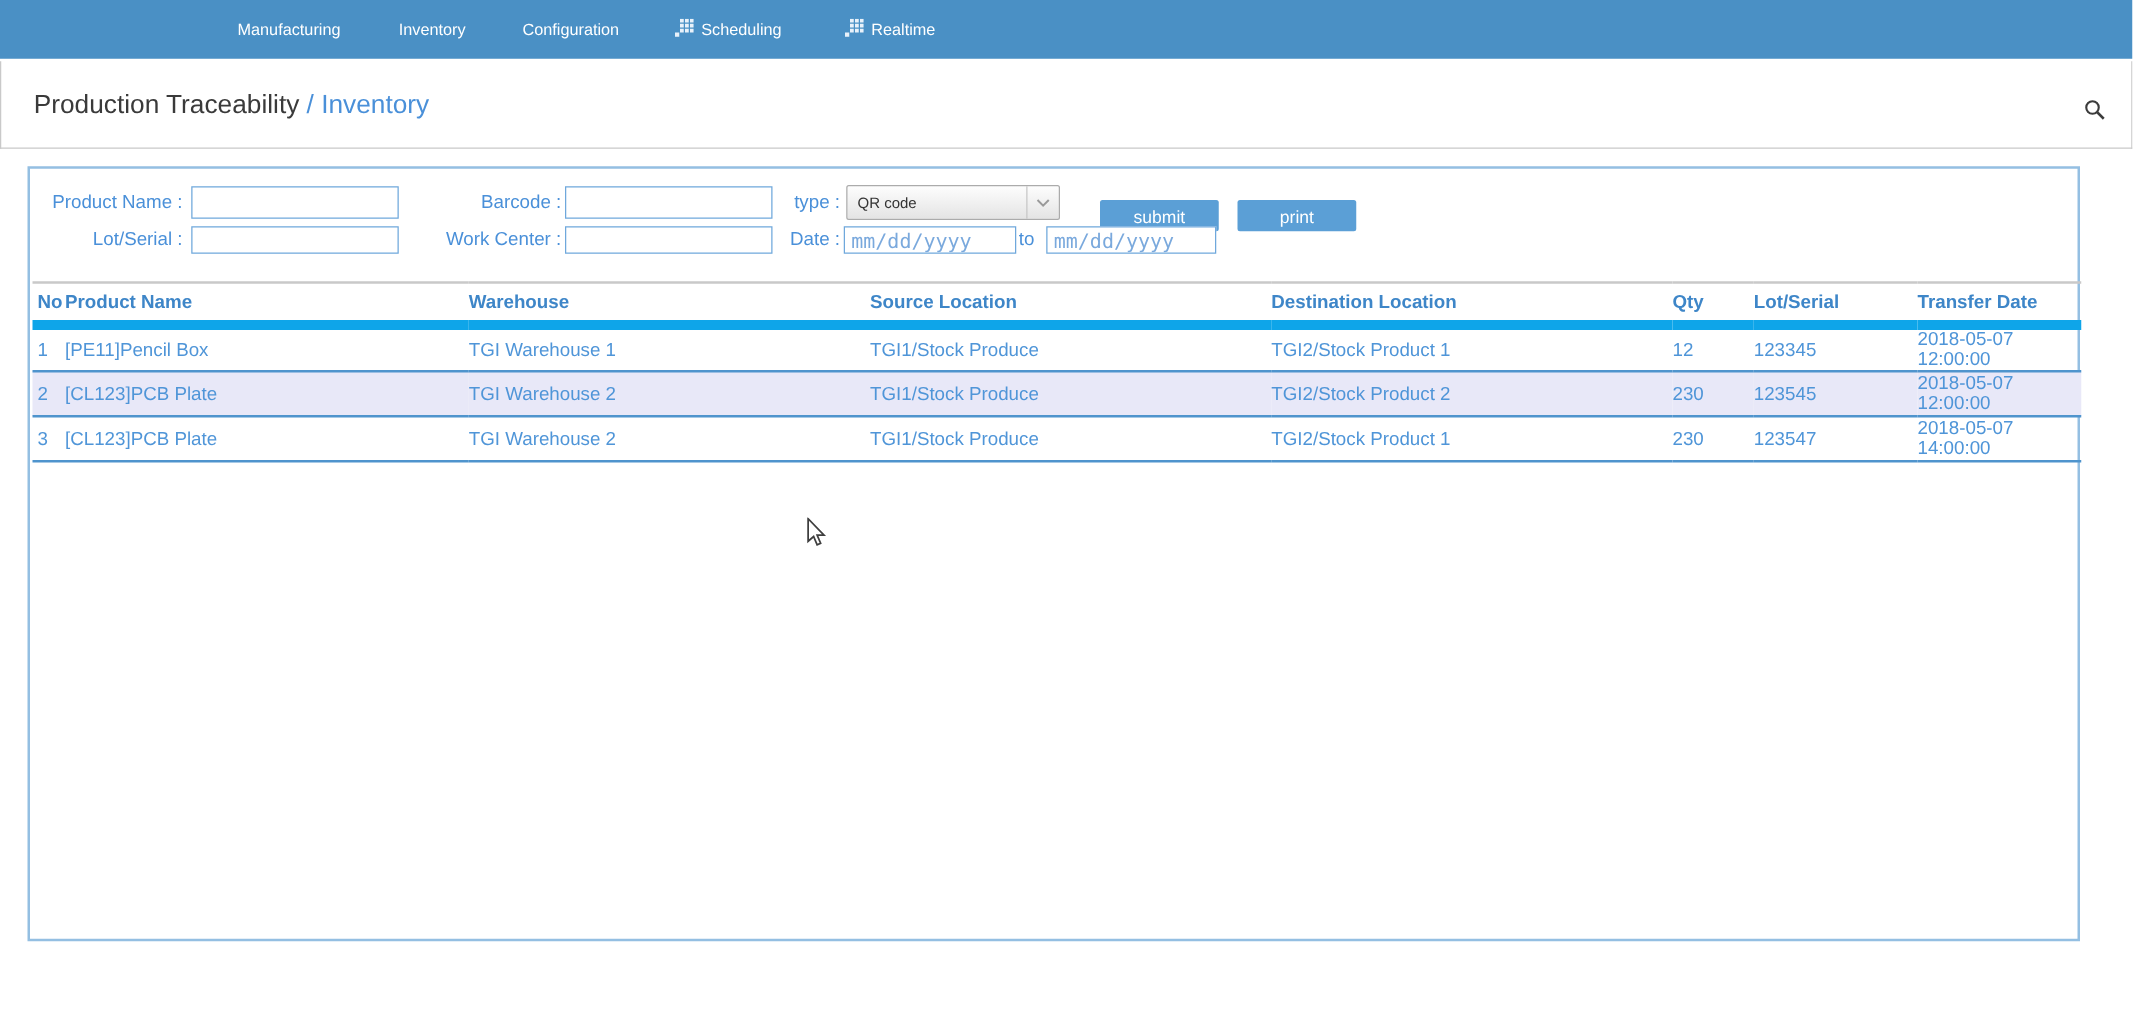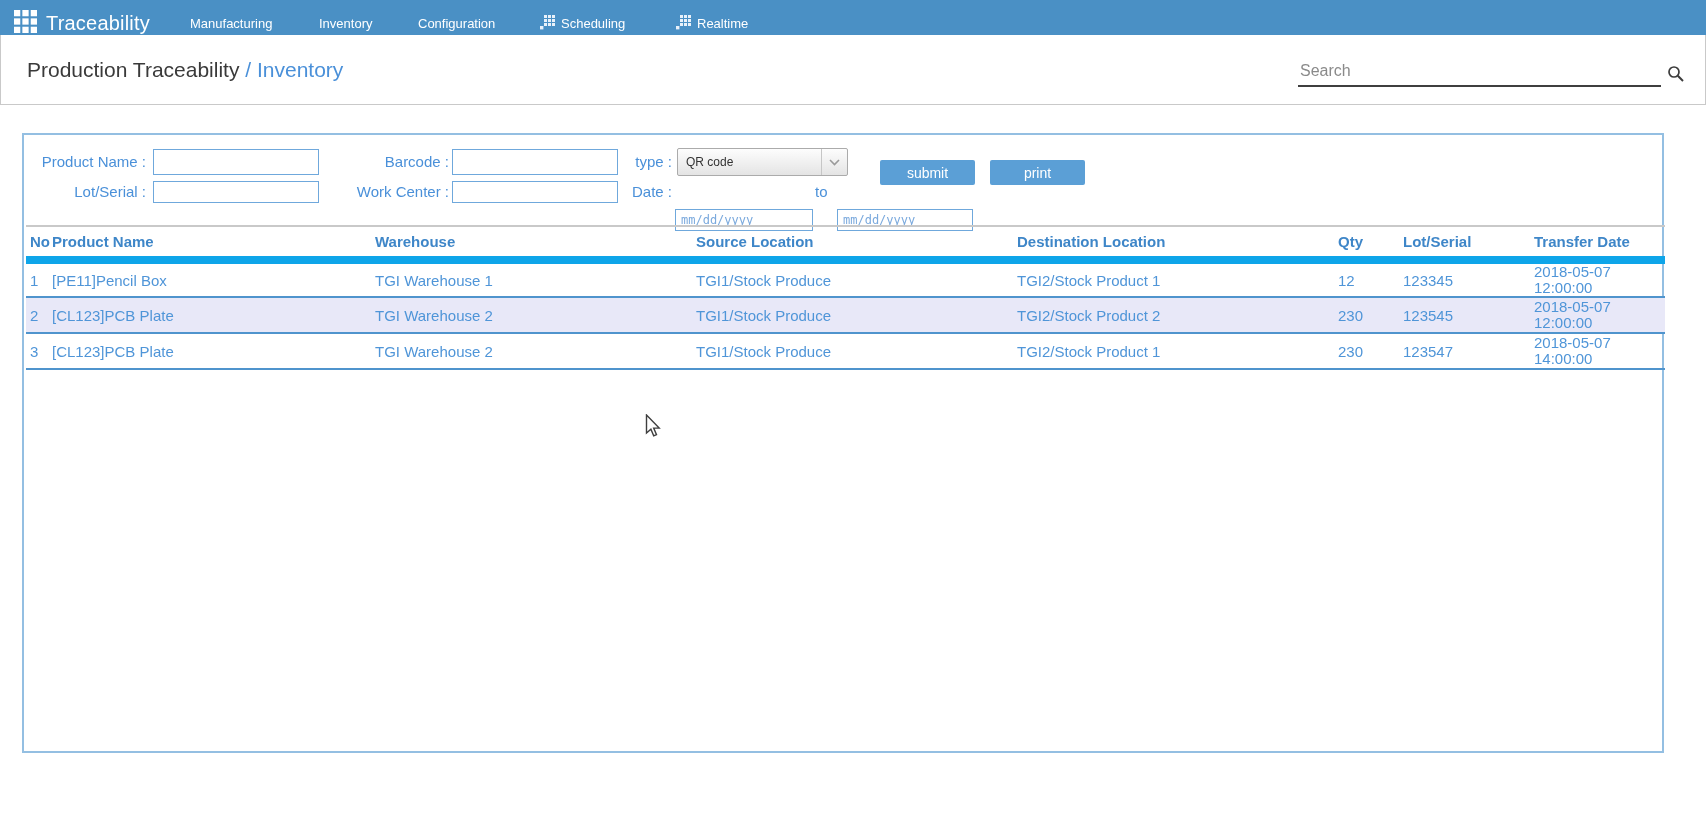--- a/index.html
+++ b/index.html
@@ -11,21 +11,21 @@
 
   
   .navbar { position:absolute; left:0; top:0; width:1706px; height:47px; background:#4a90c5; }
   .navbar .brand { position:absolute; left:14px; top:0; bottom:0; display:flex; align-items:center; gap:9px; cursor:pointer; }
   .brand-text { color:#ffffff; font-size:20px; letter-spacing:.2px; }
   .nav-item { position:absolute; top:0; bottom:0; display:flex; align-items:center; gap:6px; color:#ffffff; font-size:13px; cursor:pointer; }
   .nav-item.i1 { left:190px;text-align:center; } .nav-item.i2 { left:319px; } .nav-item.i3 { left:418px; }
   .nav-item.i4 { left:540px; } .nav-item.i5 { left:676px; }
 
   
-  .pagehead { position:absolute; left:0; top:35px; width:1706px; height:70px; background:#ffffff;
+  .pagehead { position:absolute; left:0; top:49px; width:1706px; height:70px; background:#ffffff;
               border:1px solid #c9c9c9; border-top:none; }
   .pagetitle { position:absolute; left:26px; top:50%; transform:translateY(-50%); font-size:21px; color:#3a3a3a; white-space:nowrap; }
   .pagetitle .crumb { color:#4a90d9; }
   .searchbox { position:absolute; left:1297px; top:22px; width:363px; height:30px; border:none;
                border-bottom:2px solid #3f3f3f; font-size:16px; color:#444; outline:none; background:transparent;
                font-family:"Liberation Sans", sans-serif; }
   .searchbox::placeholder { color:#8a8a8a; }
   .search-ic { position:absolute; left:1666px; top:30px; width:18px; height:18px; cursor:pointer; }
 
   
@@ -39,21 +39,21 @@
   .lab-product, .lab-lot { left:0; width:122px; }
   .lab-barcode, .lab-workcenter { left:280px; width:145px; }
   .lab-type, .lab-date { left:530px; width:118px; }
   .tinput { position:absolute; border:1px solid #6fa8dc; background:#fff; outline:none;
             font-size:14px; color:#333; padding:0 4px; font-family:"Liberation Sans", sans-serif; }
   .in-product   { left:129px; top:14px; width:166px; height:26px; }
   .in-barcode   { left:428px; top:14px; width:166px; height:26px; }
   .in-lot       { left:129px; top:46px; width:166px; height:22px; }
   .in-workcenter{ left:428px; top:46px; width:166px; height:22px; }
   .datein { position:absolute; border:1px solid #6fa8dc; background:#fff; outline:none;
-            font-family:"DejaVu Sans Mono", monospace; font-size:12px; color:#7aa9dd; padding:0 5px;margin-top:28px; }
+            font-family:"DejaVu Sans Mono", monospace; font-size:16px; color:#7aa9dd; padding:0 5px; }
   .datein::placeholder { color:#7aa9dd; }
   .in-datefrom { left:651px; top:46px; width:138px; height:22px; }
   .in-dateto   { left:813px; top:46px; width:136px; height:22px; }
   .to-label { position:absolute; left:791px; top:46px; height:22px; line-height:22px; color:#4a90d9; font-size:15px;text-align:right; }
 
   .selectbox { position:absolute; left:653px; top:13px; width:171px; height:28px;
                background:linear-gradient(#fdfdfd,#e4e4e4); border:1px solid #ababab; border-radius:2px;
                display:flex; align-items:center; cursor:pointer; }
   .selectbox .sel-text { flex:1; padding-left:8px; font-size:12px; color:#333; }
   .selectbox .sel-arrow { width:26px; height:100%; border-left:1px solid #c6c6c6; display:flex; align-items:center; justify-content:center; }
@@ -74,38 +74,20 @@
   table.data td { font-size:15px; color:#4f95d8; padding:0; vertical-align:middle; }
   td.dcell { font-size:14px; line-height:16px; }
 
   
   .cursor { position:absolute; left:645px; top:414px; z-index:50; pointer-events:none; }
 </style>
 </head>
 <body>
 
 <div class="navbar">
-  <div class="brand">
-    <span>
-      <svg width="23" height="23" viewBox="0 0 22 22">
-        <g fill="#ffffff">
-          <rect x="0" y="0" width="6" height="6"></rect>
-            <rect x="8" y="0" width="6" height="6"></rect>
-            <rect x="16" y="0" width="6" height="6"></rect>
-          <rect x="0" y="8" width="6" height="6"></rect>
-            <rect x="8" y="8" width="6" height="6"></rect>
-            <rect x="16" y="8" width="6" height="6"></rect>
-          <rect x="0" y="16" width="6" height="6"></rect>
-            <rect x="8" y="16" width="6" height="6"></rect>
-            <rect x="16" y="16" width="6" height="6"></rect>
-        </g>
-      </svg>
-    </span>
-    <span class="brand-text">Traceability</span>
-  </div>
 
   <div class="nav-item i1">
     <span>Manufacturing</span>
   </div>
   <div class="nav-item i2">
     <span>Inventory</span>
   </div>
   <div class="nav-item i3">
     <span>Configuration</span>
   </div>
@@ -148,21 +130,20 @@
     <span>Realtime</span>
   </div>
 </div>
 
 <div class="pagehead">
   <div class="pagetitle">
     <span>Production Traceability</span>
     <span class="crumb"> <span>/</span>
     <span>Inventory</span></span>
   </div>
-  <input class="searchbox" type="text" placeholder="Search" style="">
   <span class="search-ic">
     <svg width="18" height="18" viewBox="0 0 18 18">
       <circle cx="7" cy="7" r="5" fill="none" stroke="#3c3c3c" stroke-width="1.7"></circle>
       <line x1="10.8" y1="10.8" x2="16" y2="16" stroke="#3c3c3c" stroke-width="2"></line>
     </svg>
   </span>
 </div>
 
 <div class="panel">
 

